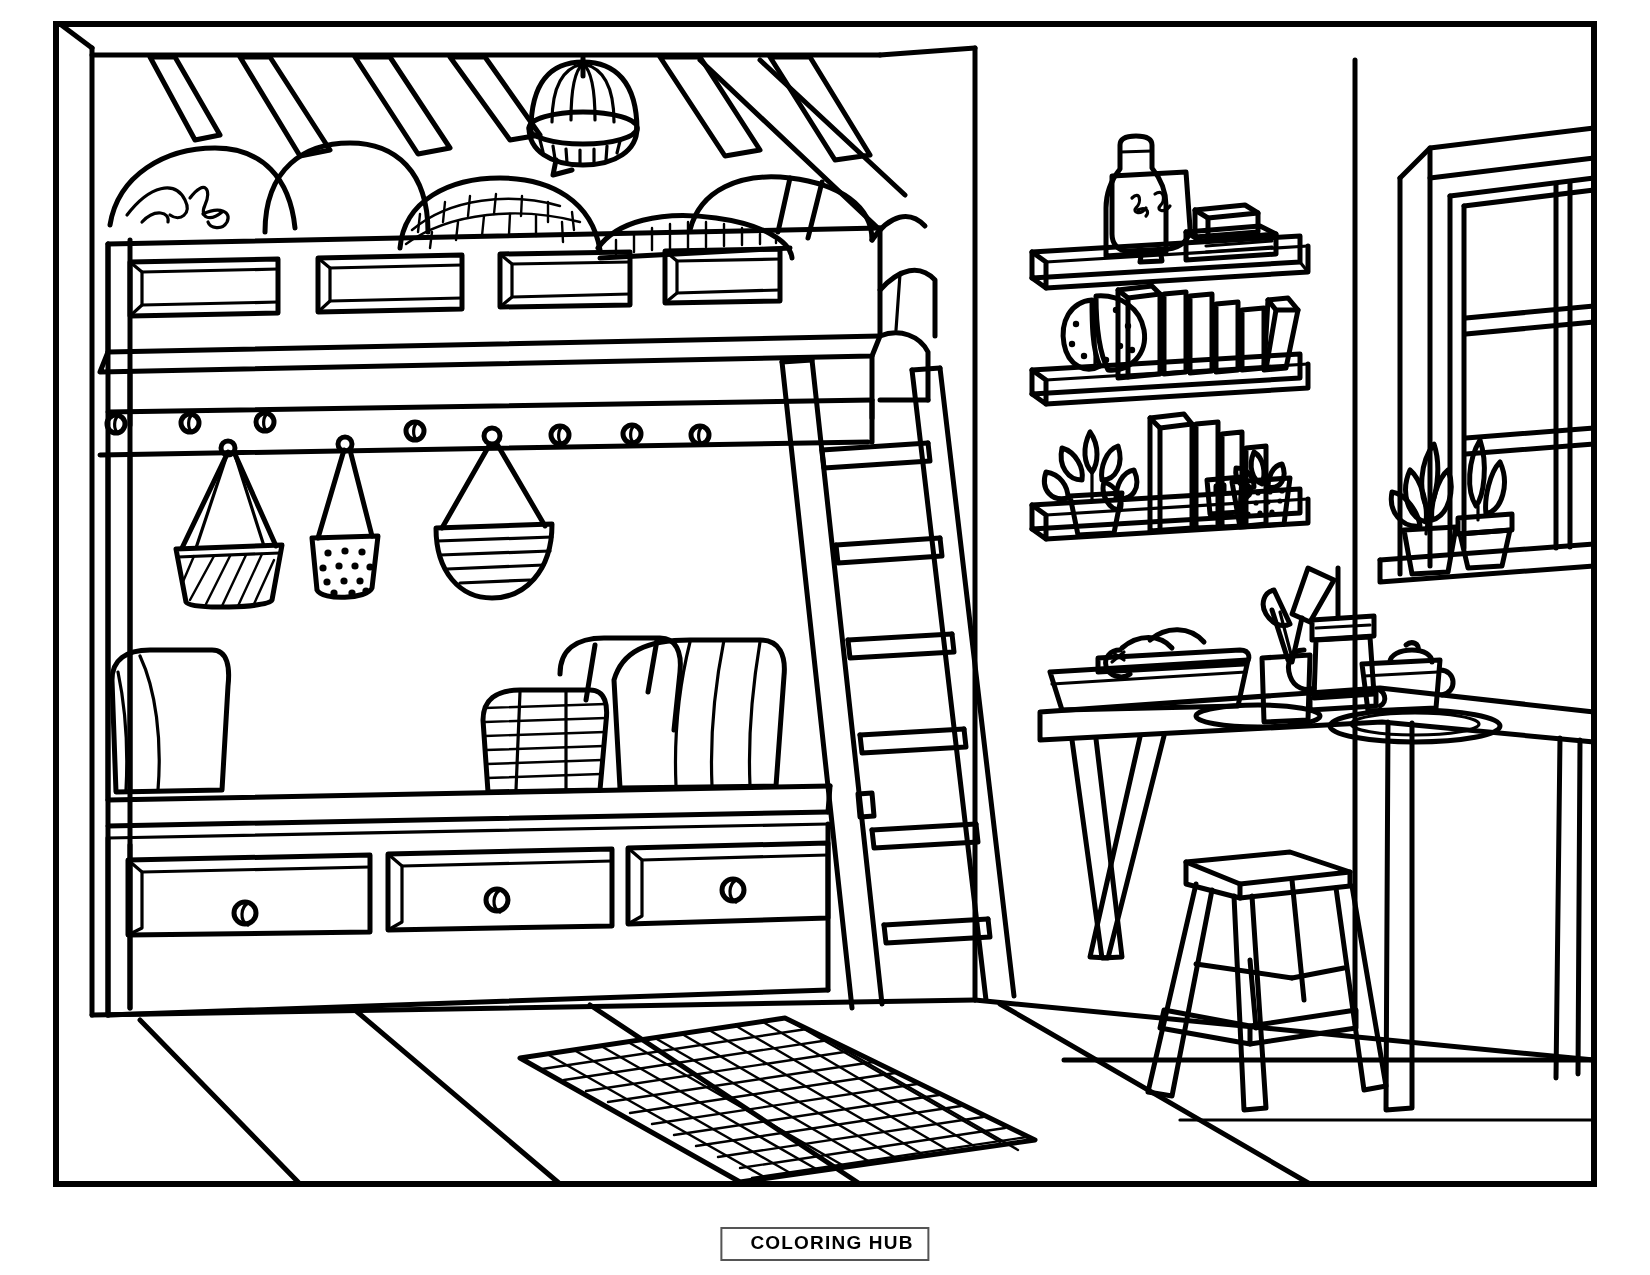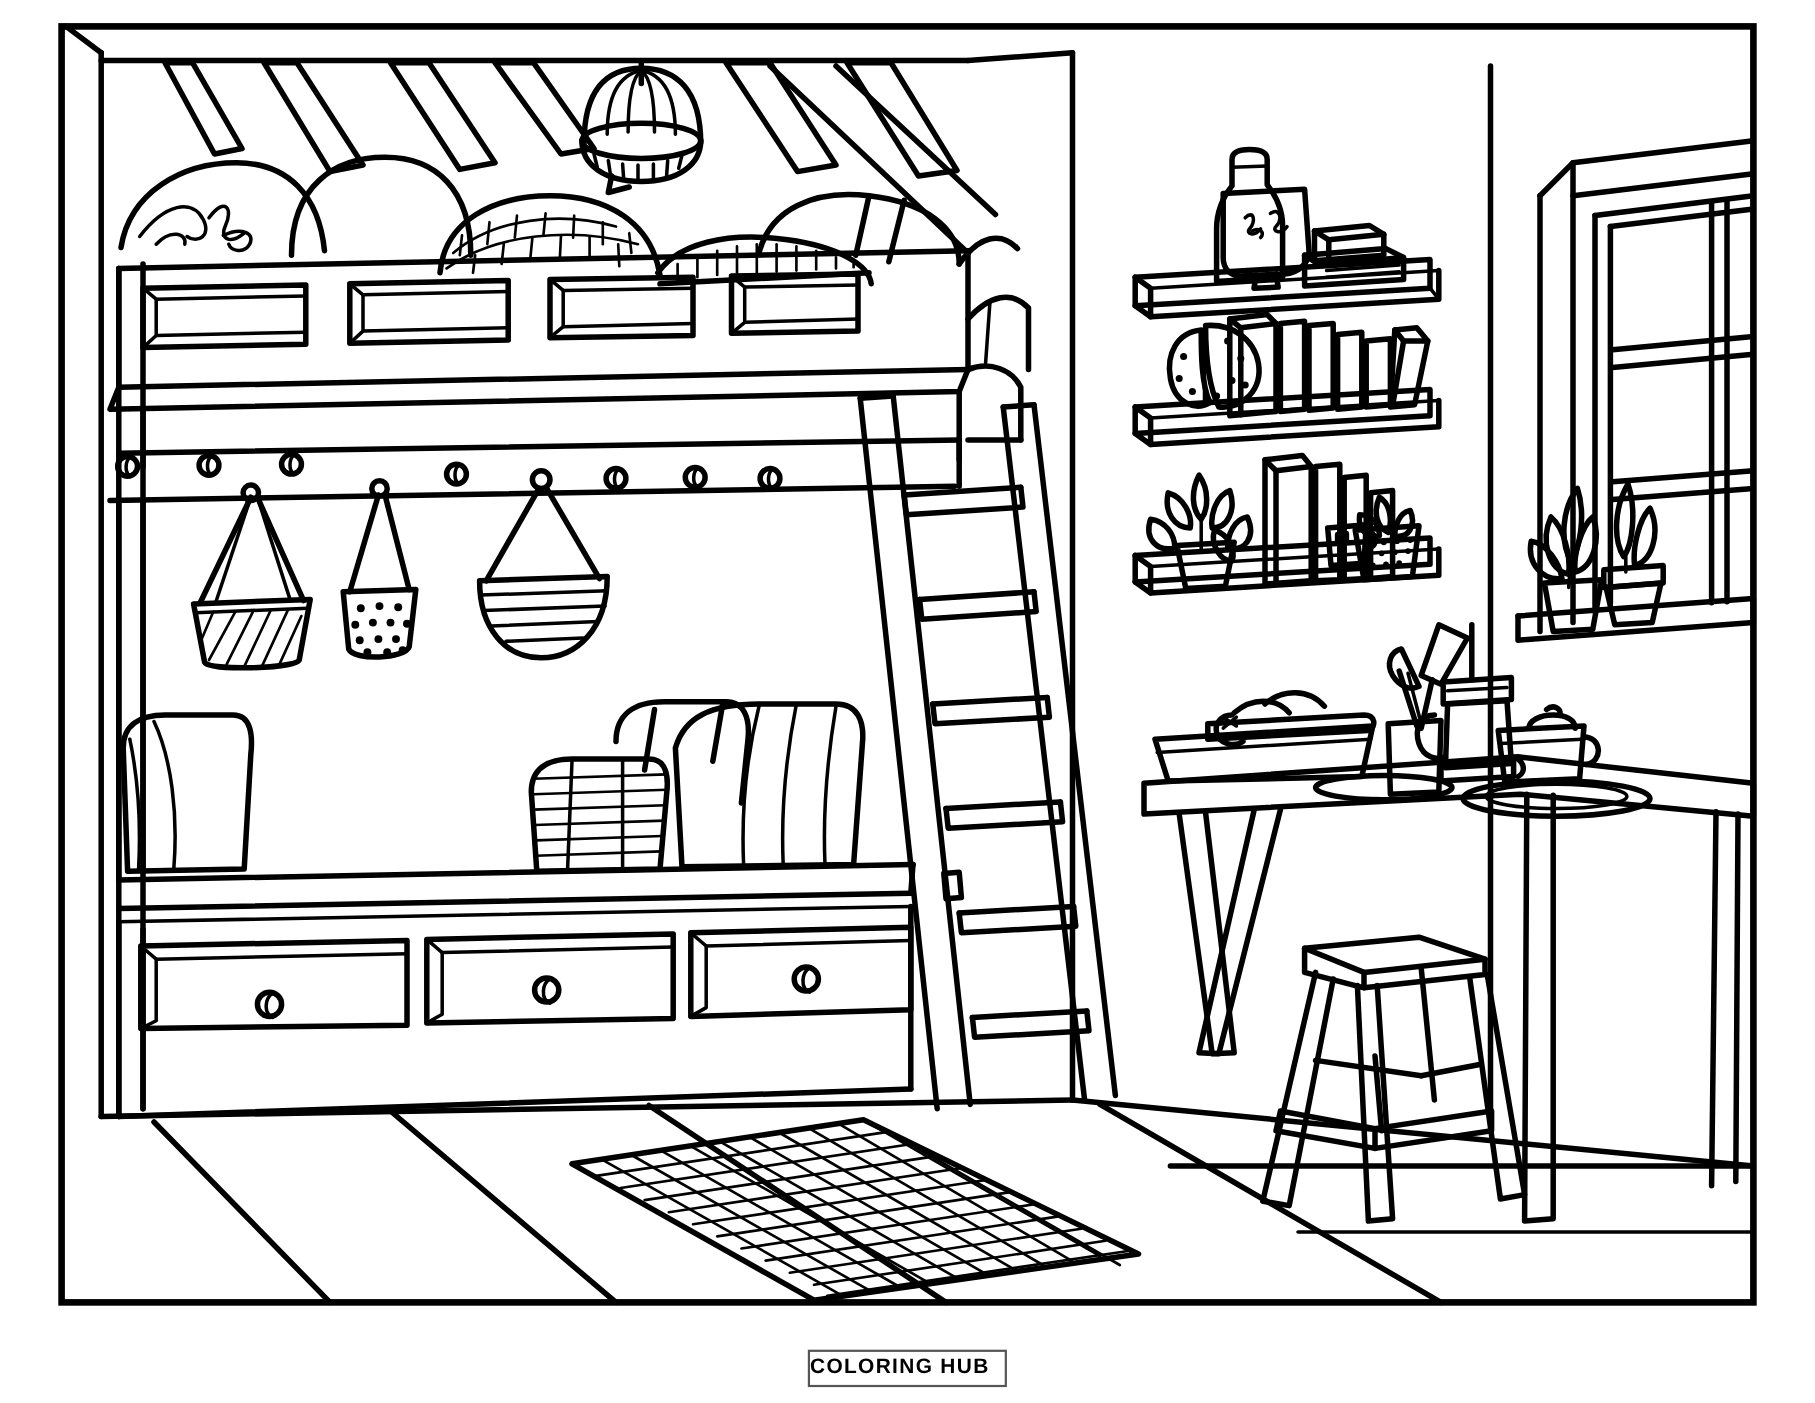--- a/index.html
+++ b/index.html
@@ -53,21 +53,21 @@
     stroke: #000000;
     stroke-width: 6;
   }
   .watermark {
     position: absolute;
     left: 50%;
     transform: translateX(-50%);
     bottom: 14px;
     background: #ffffff;
     border: 2px solid #555555;
-    padding: 4px 14px 5px 0;
+    padding: 4px 14px 5px 28px;
     font-size: 19px;
     font-weight: bold;
     letter-spacing: 1.2px;
     color: #000000;
     font-family: "Liberation Sans", sans-serif;
     white-space: nowrap;
     line-height: 1.1;
   }
 </style>
 </head>

